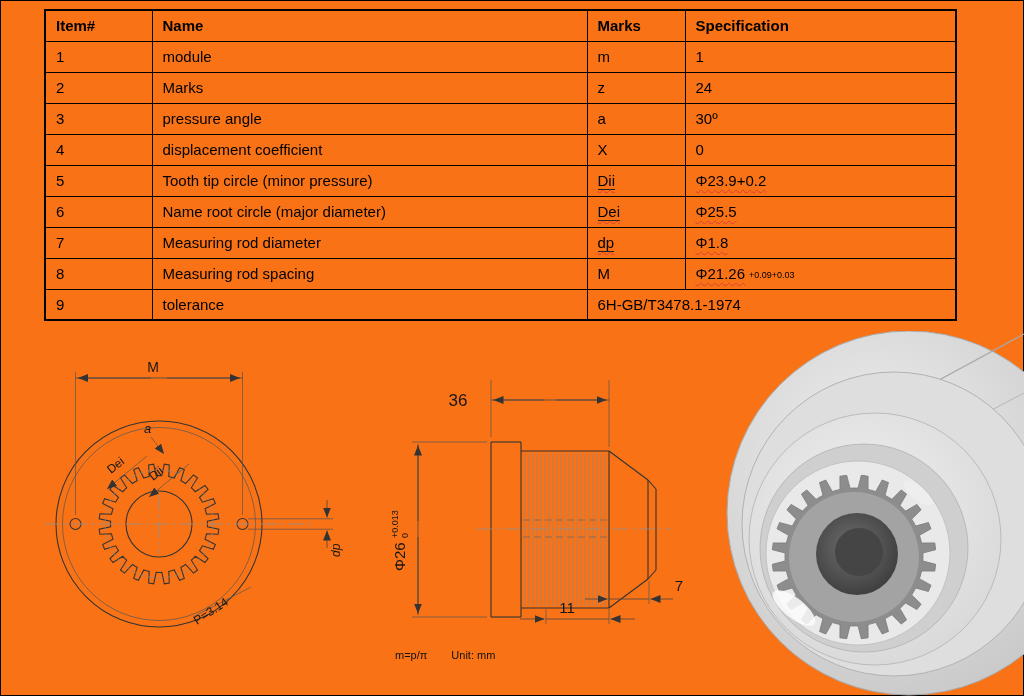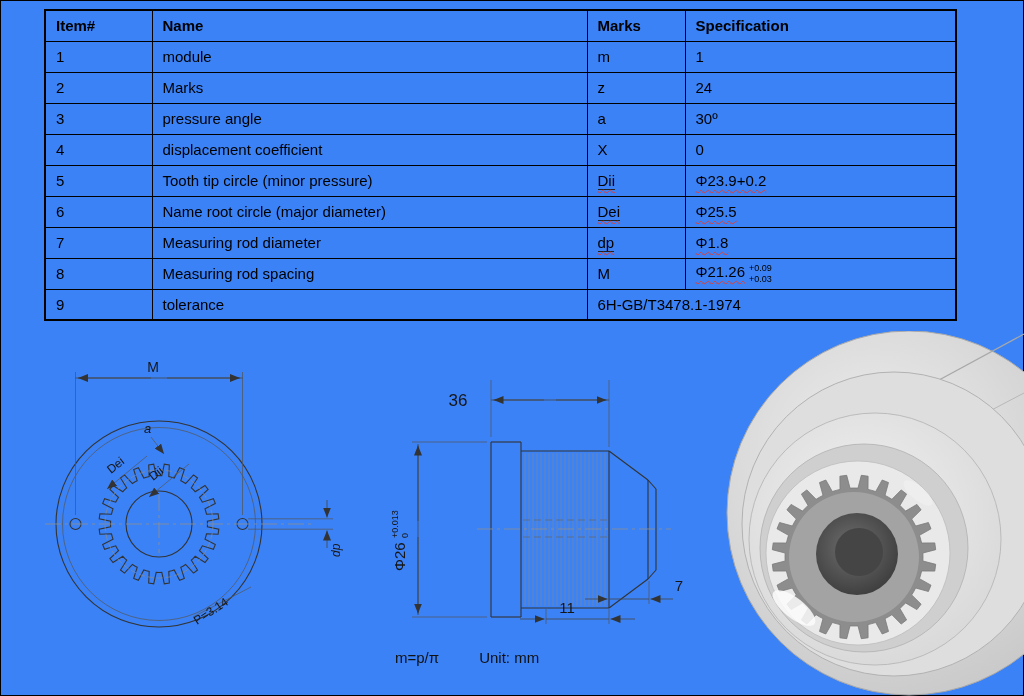--- a/index.html
+++ b/index.html
@@ -1,27 +1,27 @@
 <!DOCTYPE html>
 <html><head>
 <meta charset="utf-8">
 <style>
   *{margin:0;padding:0;box-sizing:border-box}
   html,body{width:1024px;height:696px;background:#fff;font-family:"Liberation Sans",sans-serif;color:#000;overflow:hidden}
-  .page{position:absolute;left:0;top:0;width:1024px;height:696px;border:1px solid #000;background:#3b82f6}
+  .page{position:absolute;left:0;top:0;width:1024px;height:696px;border:1px solid #000;background:#f97316}
   table.spec{position:absolute;left:43px;top:8px;width:911px;border-collapse:collapse;font-size:15px;table-layout:fixed}
   table.spec th,table.spec td{border:1px solid #000;height:31px;padding:0 6px 0 10px;text-align:left;vertical-align:middle;overflow:hidden;white-space:nowrap}
   table.spec{border:2px solid #000}
   table.spec th{font-weight:bold}
   .wavy{text-decoration:underline;text-decoration-style:wavy;text-decoration-color:#e03c31;text-decoration-thickness:1px;text-underline-offset:3px;text-decoration-skip-ink:none}
   .uline{border-bottom:1px solid #222}
-  .tolstack{display:inline-flex;flex-direction:column;font-size:9px;line-height:1.15;vertical-align:middle;margin-left:4px}
+  .tolstack{display:inline-flex;flex-direction:row;font-size:9px;line-height:1.15;vertical-align:middle;margin-left:4px}
   .tolstack i{font-style:normal}
   .drawings{position:absolute;left:0;top:330px}
-  .footer{position:absolute;left:394px;top:648px;font-size:15px;display:flex;gap:40px;color:#111}
+  .footer{position:absolute;left:394px;top:648px;font-size:11px;display:flex;gap:24px;color:#111}
   svg text{fill:#161616;font-family:"Liberation Sans",sans-serif}
   .ol{stroke:#333;stroke-width:1.1;fill:none}
   .thin{stroke:#555;stroke-width:.7;fill:none}
   .dl{stroke:#444;stroke-width:.8;fill:none}
   .cl{stroke:#909090;stroke-width:.8;stroke-dasharray:16 4 3 4;fill:none}
   .hid{stroke:#666;stroke-width:.7;stroke-dasharray:7 4;fill:none}
 </style>
 </head>
 <body>
 

